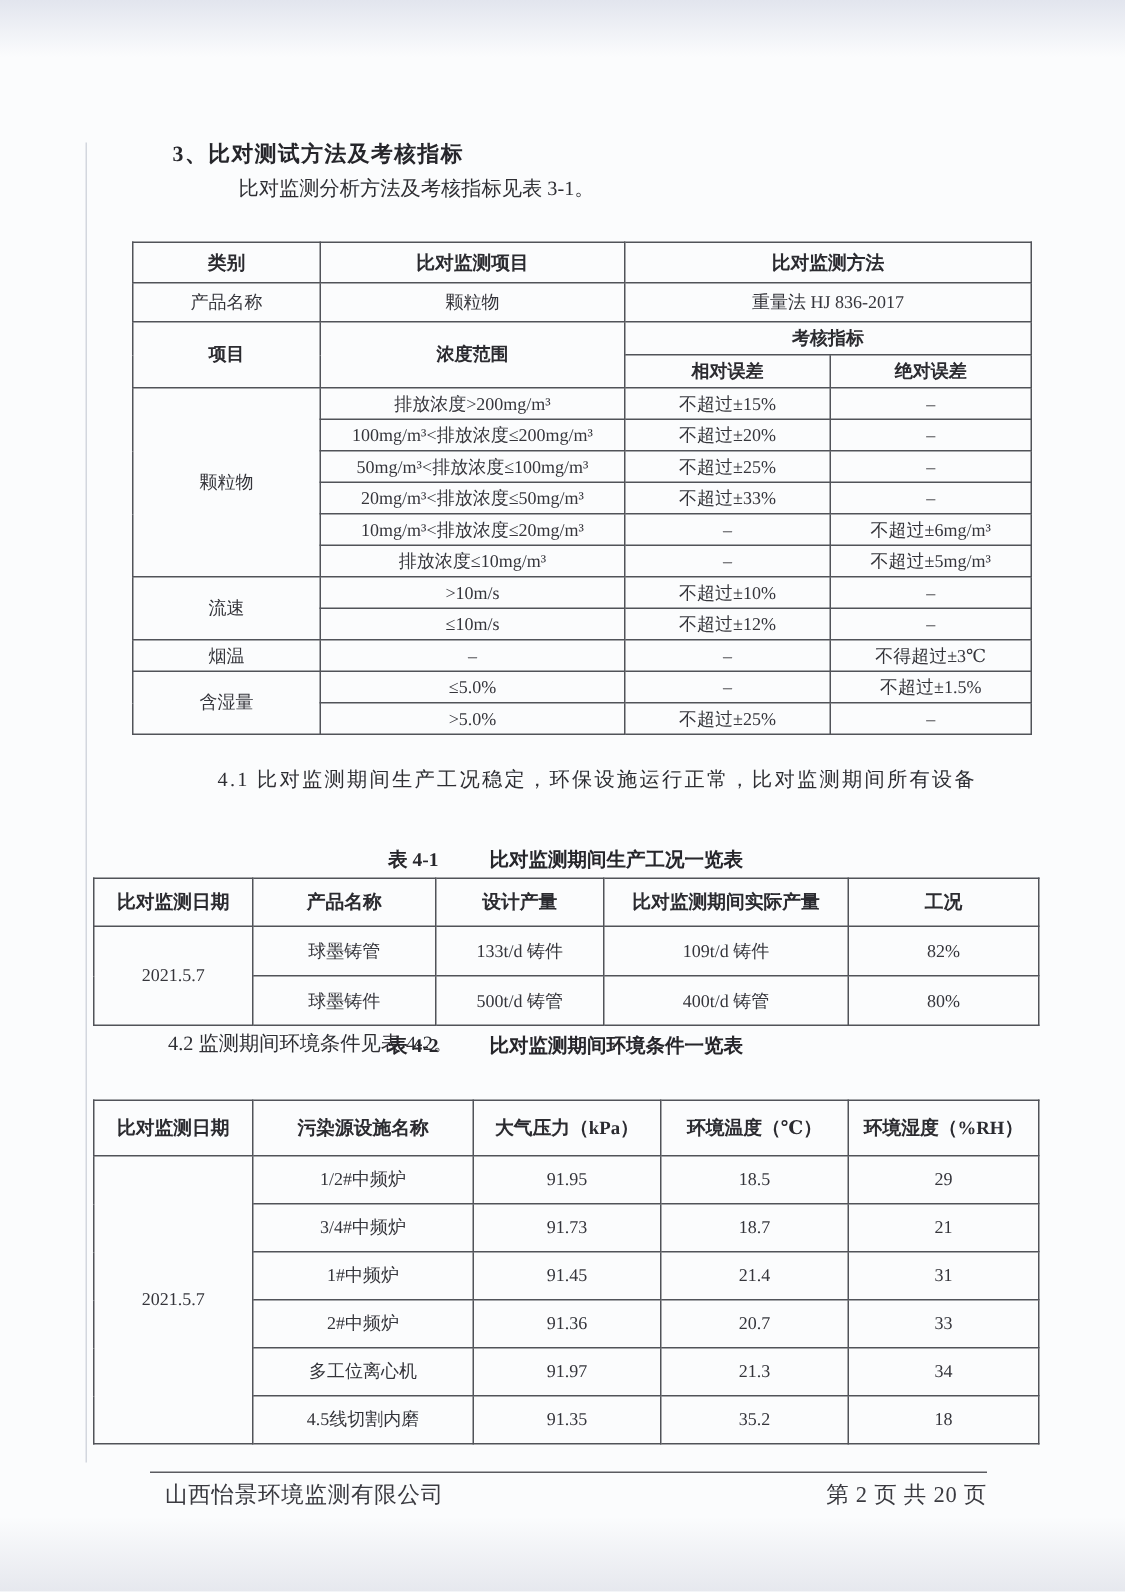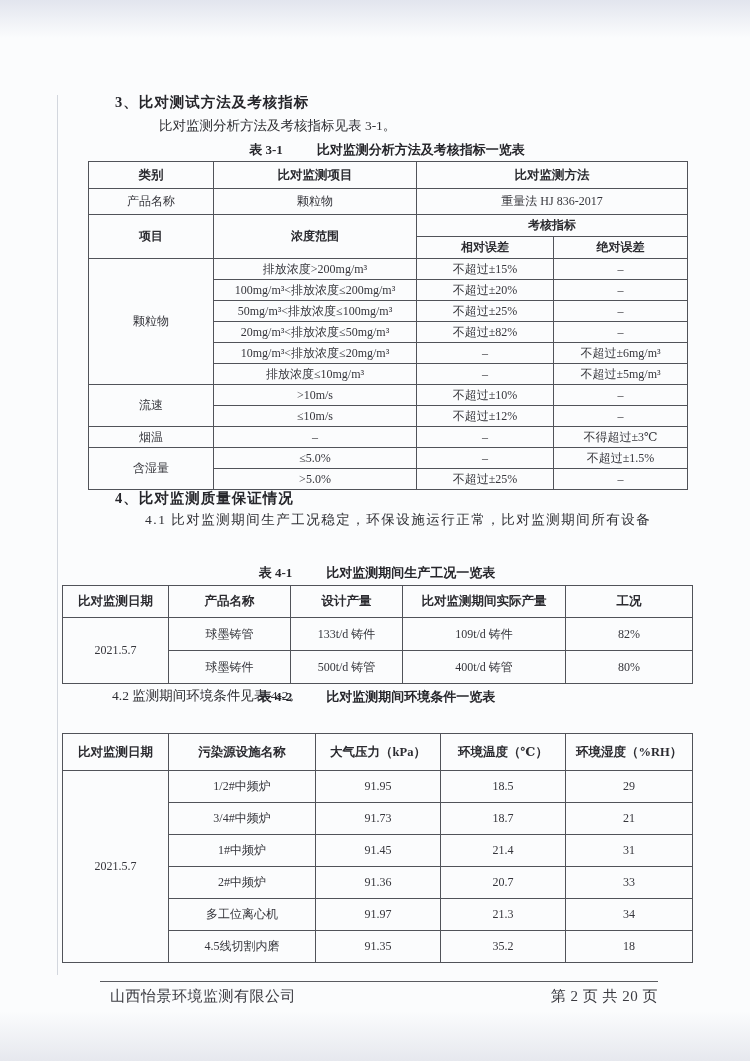--- a/index.html
+++ b/index.html
@@ -45,23 +45,20 @@
 </style>
 </head>
 <body>
 
 <div class="sheet">
   <div class="scan-top"></div>
   <div class="scan-edge"></div>
 
   <div class="abs h-sec" style="left:115px;top:93px;">3、比对测试方法及考核指标</div>
   <div class="abs body-text" style="left:130px;top:117px;margin-left:29px;">比对监测分析方法及考核指标见表 3-1。</div>
-  <div class="abs caption" style="left:88px;top:141px;width:598px;">
-    <span class="cap-label">表 3-1</span><span>比对监测分析方法及考核指标一览表</span>
-  </div>
 
   <table class="t31 abs" style="left:88px;top:161px;width:599px;">
     <colgroup>
         <col style="width:125px">
         <col style="width:203px">
         <col style="width:137px">
         <col style="width:134px">
       </colgroup>
     <tbody>
         <tr class="r-h1">
@@ -94,21 +91,21 @@
       <td>不超过±20%</td>
       <td>–</td>
     </tr>
     <tr class="r-d">
       <td>50mg/m³&lt;排放浓度≤100mg/m³</td>
       <td>不超过±25%</td>
       <td>–</td>
     </tr>
     <tr class="r-d">
       <td>20mg/m³&lt;排放浓度≤50mg/m³</td>
-      <td>不超过±82%</td>
+      <td>不超过±33%</td>
       <td>–</td>
     </tr>
     <tr class="r-d">
       <td>10mg/m³&lt;排放浓度≤20mg/m³</td>
       <td>–</td>
       <td>不超过±6mg/m³</td>
     </tr>
     <tr class="r-d">
       <td>排放浓度≤10mg/m³</td>
       <td>–</td>
@@ -138,21 +135,20 @@
       <td>不超过±1.5%</td>
     </tr>
     <tr class="r-d">
       <td>&gt;5.0%</td>
       <td>不超过±25%</td>
       <td>–</td>
     </tr>
   </tbody>
     </table>
 
-  <div class="abs h-sec" style="left:115px;top:489px;">4、比对监测质量保证情况</div>
   <div class="abs para41" style="left:88px;top:505px;">
     <span class="l1">4.1 比对监测期间生产工况稳定，环保设施运行正常，比对监测期间所有设备</span>
   </div>
   <div class="abs caption" style="left:62px;top:564px;width:630px;">
     <span class="cap-label">表 4-1</span><span>比对监测期间生产工况一览表</span>
   </div>
 
   <table class="t41 abs" style="left:62px;top:585px;width:630px;">
     <colgroup>
         <col style="width:106px">

